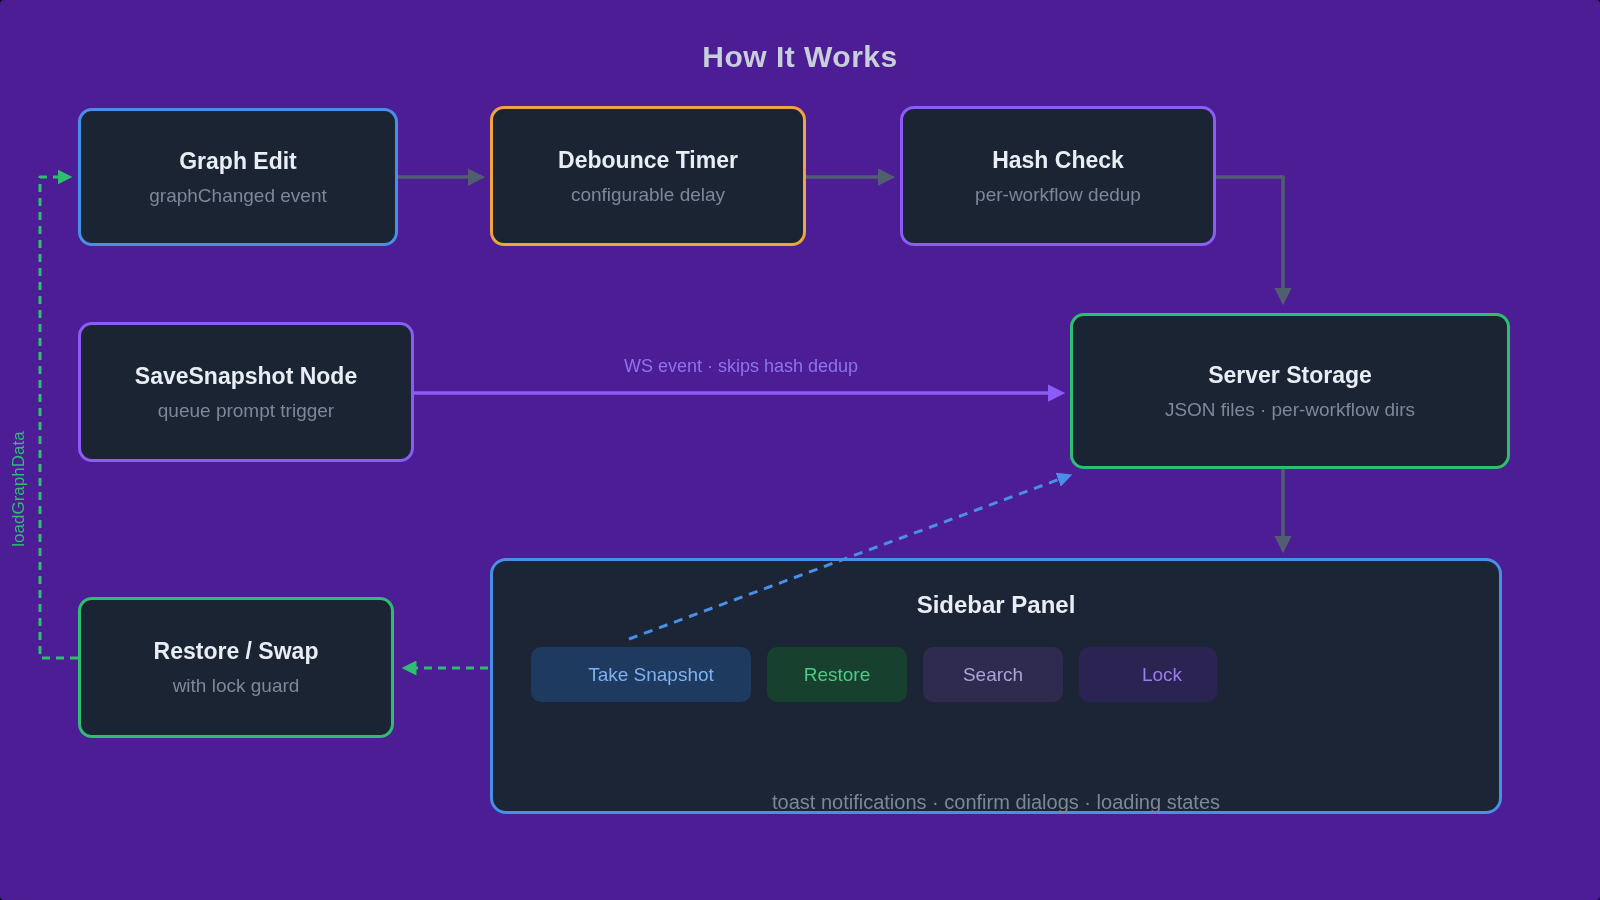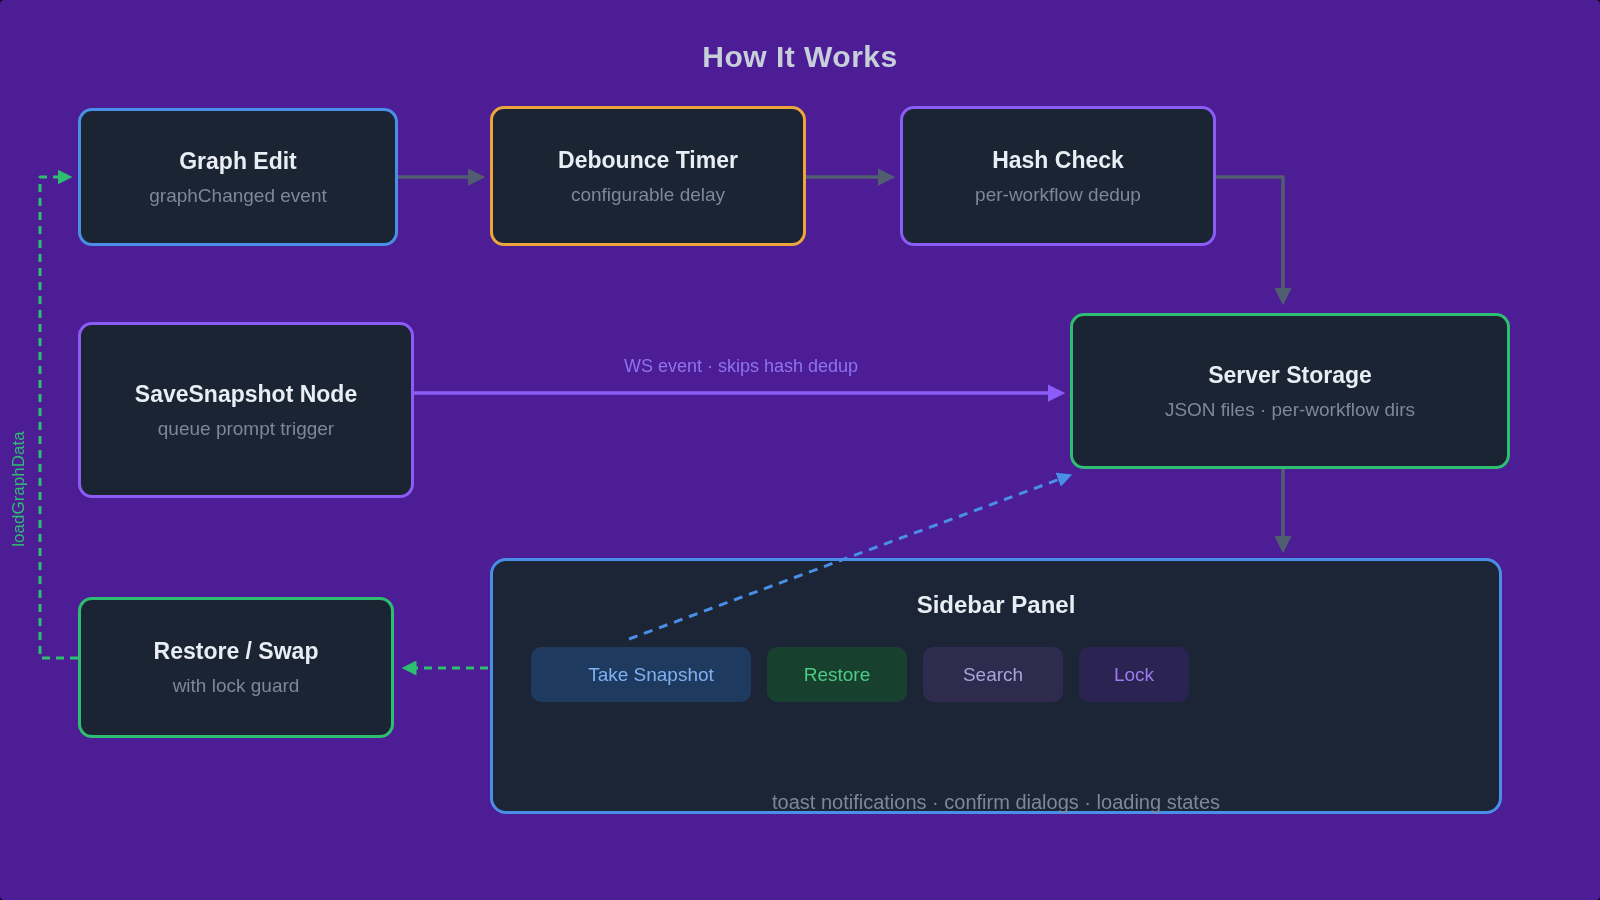--- a/index.html
+++ b/index.html
@@ -40,42 +40,42 @@
   <div class="node" style="left: 490px; top: 106px; width: 316px; height: 140px; border-color: rgb(237, 164, 60);">
     <div class="node-title">Debounce Timer</div>
     <div class="node-subtitle">configurable delay</div>
   </div>
 
   <div class="node" style="left: 900px; top: 106px; width: 316px; height: 140px; border-color: rgb(139, 92, 246);">
     <div class="node-title">Hash Check</div>
     <div class="node-subtitle">per-workflow dedup</div>
   </div>
 
-  <div class="node" style="left: 78px; top: 322px; width: 336px; height: 176px; border-color: rgb(139, 92, 246);">
+  <div class="node" style="left: 78px; top: 322px; width: 336px; height: 140px; border-color: rgb(139, 92, 246);">
     <div class="node-title">SaveSnapshot Node</div>
     <div class="node-subtitle">queue prompt trigger</div>
   </div>
 
   <div class="node" style="left: 1070px; top: 313px; width: 440px; height: 156px; border-color: rgb(45, 190, 113);">
     <div class="node-title">Server Storage</div>
     <div class="node-subtitle">JSON files · per-workflow dirs</div>
   </div>
 
   <div class="node" style="left: 78px; top: 597px; width: 316px; height: 141px; border-color: rgb(45, 190, 113);">
     <div class="node-title">Restore / Swap</div>
     <div class="node-subtitle">with lock guard</div>
   </div>
 
   <div class="panel" style="left: 490px; top: 558px; width: 1012px; height: 256px; border-color: rgb(74, 143, 231);">
     <div class="panel-title">Sidebar Panel</div>
     <div class="btn-row">
       <div class="sbtn" style="width: 200px; background-color: rgb(31, 58, 95); color: rgb(127, 177, 242); padding-left: 20px;">Take Snapshot</div>
       <div class="sbtn" style="width: 140px; background-color: rgb(23, 64, 47); color: rgb(76, 203, 130);">Restore</div>
       <div class="sbtn" style="width: 140px; background-color: rgb(46, 43, 79); color: rgb(170, 163, 220);">Search</div>
-      <div class="sbtn" style="width: 110px; background-color: rgb(43, 36, 82); color: rgb(155, 123, 240);">Lock</div>
+      <div class="sbtn" style="width: 110px; background-color: rgb(43, 36, 82); color: rgb(155, 123, 240); padding-left: 28px;">Lock</div>
     </div>
     <div class="panel-footer">toast notifications · confirm dialogs · loading states</div>
   </div>
 
   <div class="edge-label ws">WS event · skips hash dedup</div>
   <div class="edge-label load">loadGraphData</div>
 
   <svg class="edges" width="1600" height="900" viewBox="0 0 1600 900">
     <defs>
       <marker id="m-gray" viewBox="0 0 10 10" refX="7" refY="5" markerWidth="5" markerHeight="5" orient="auto">

